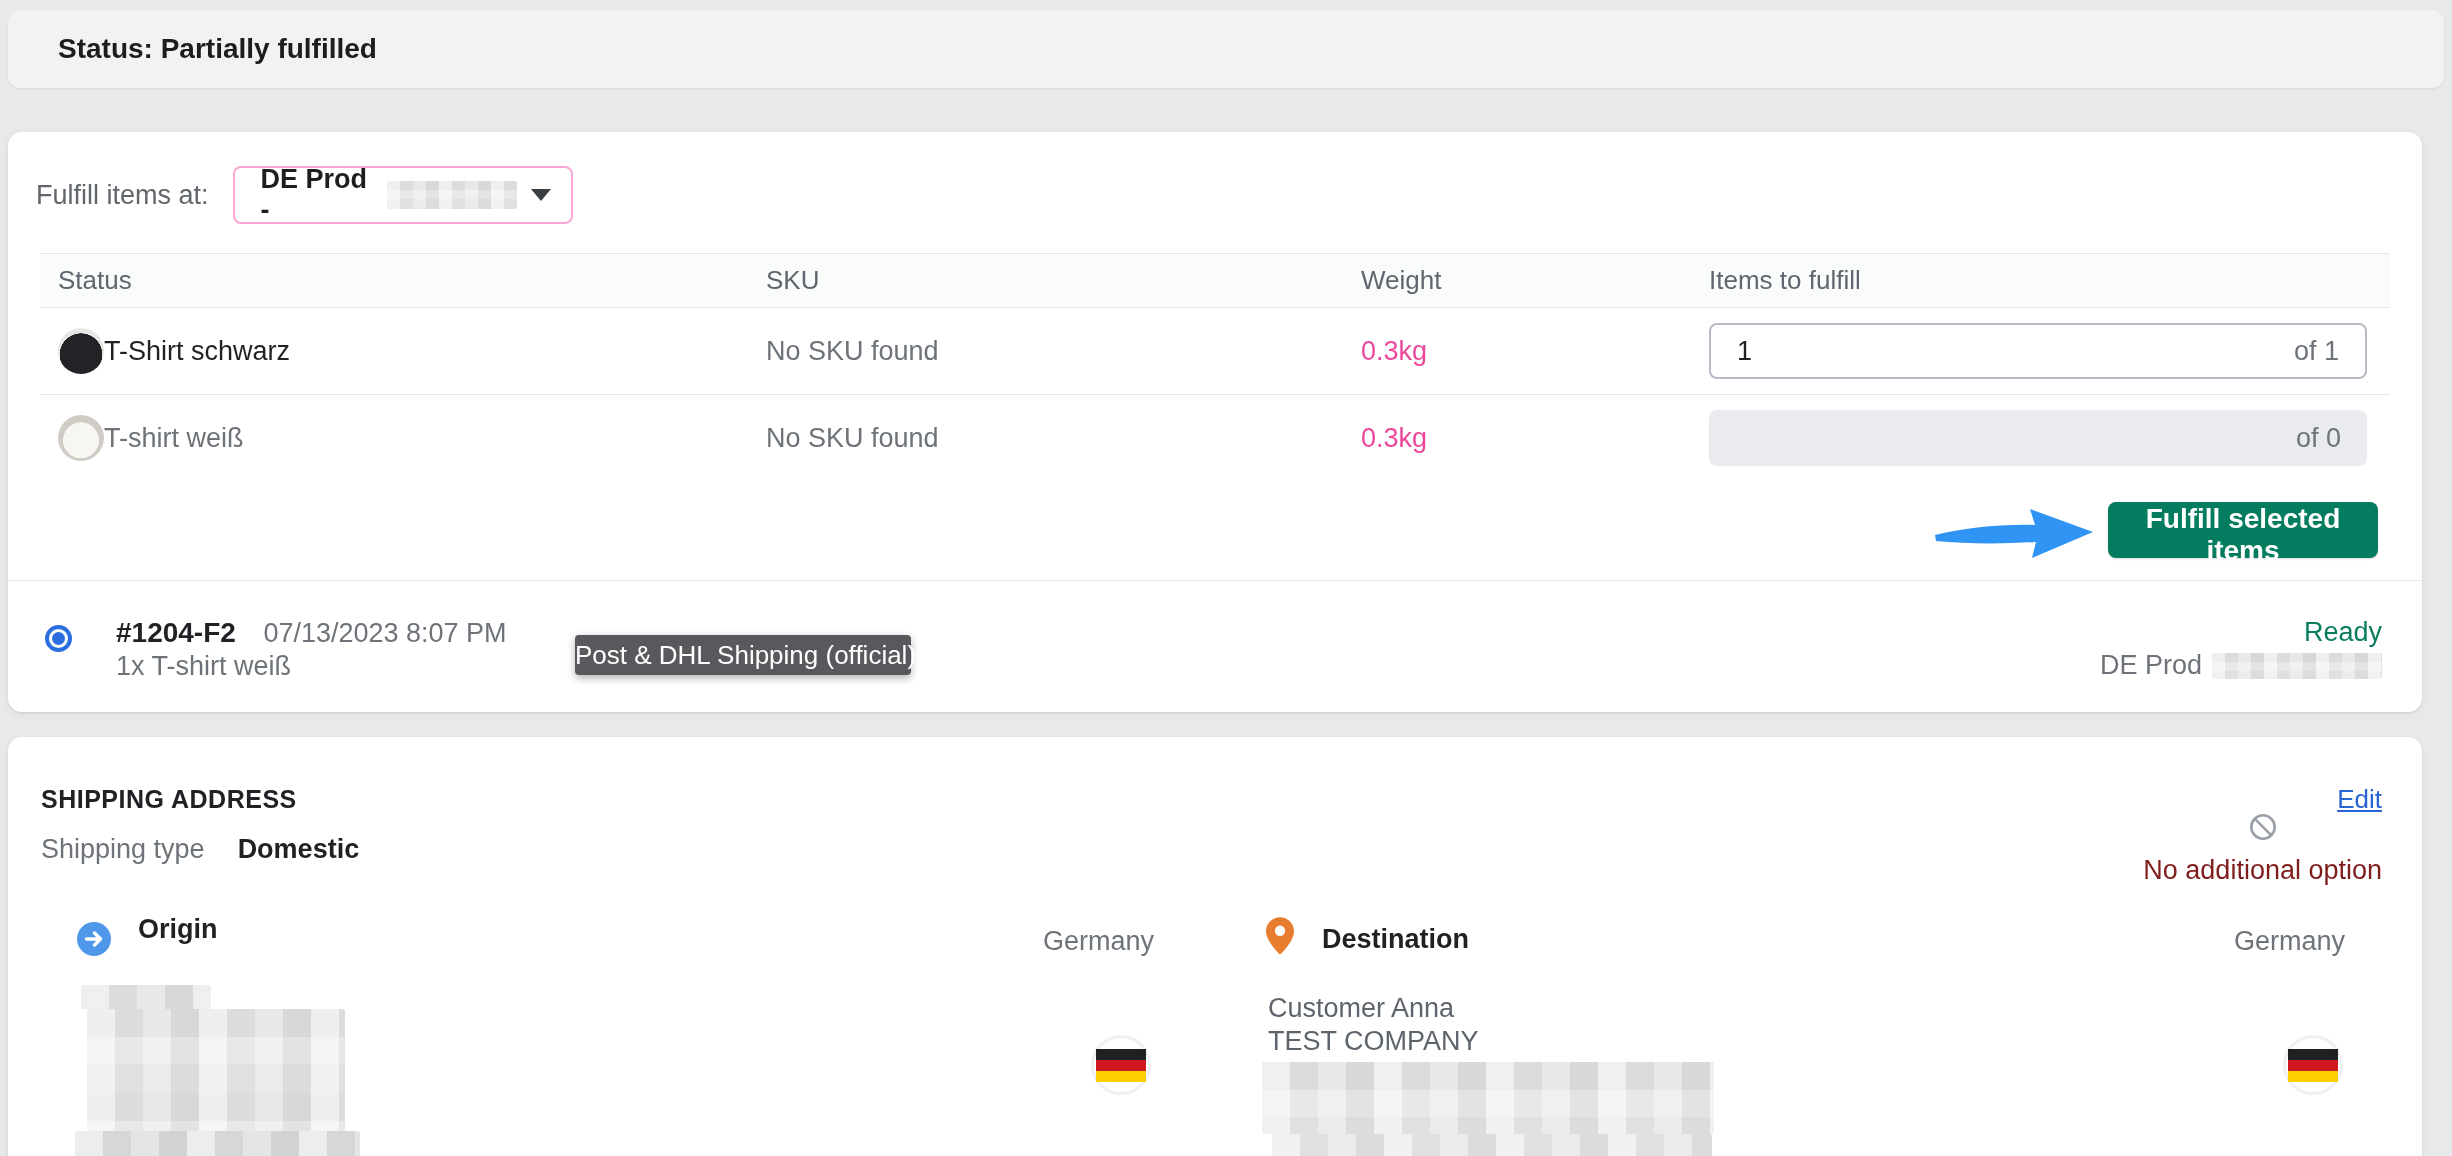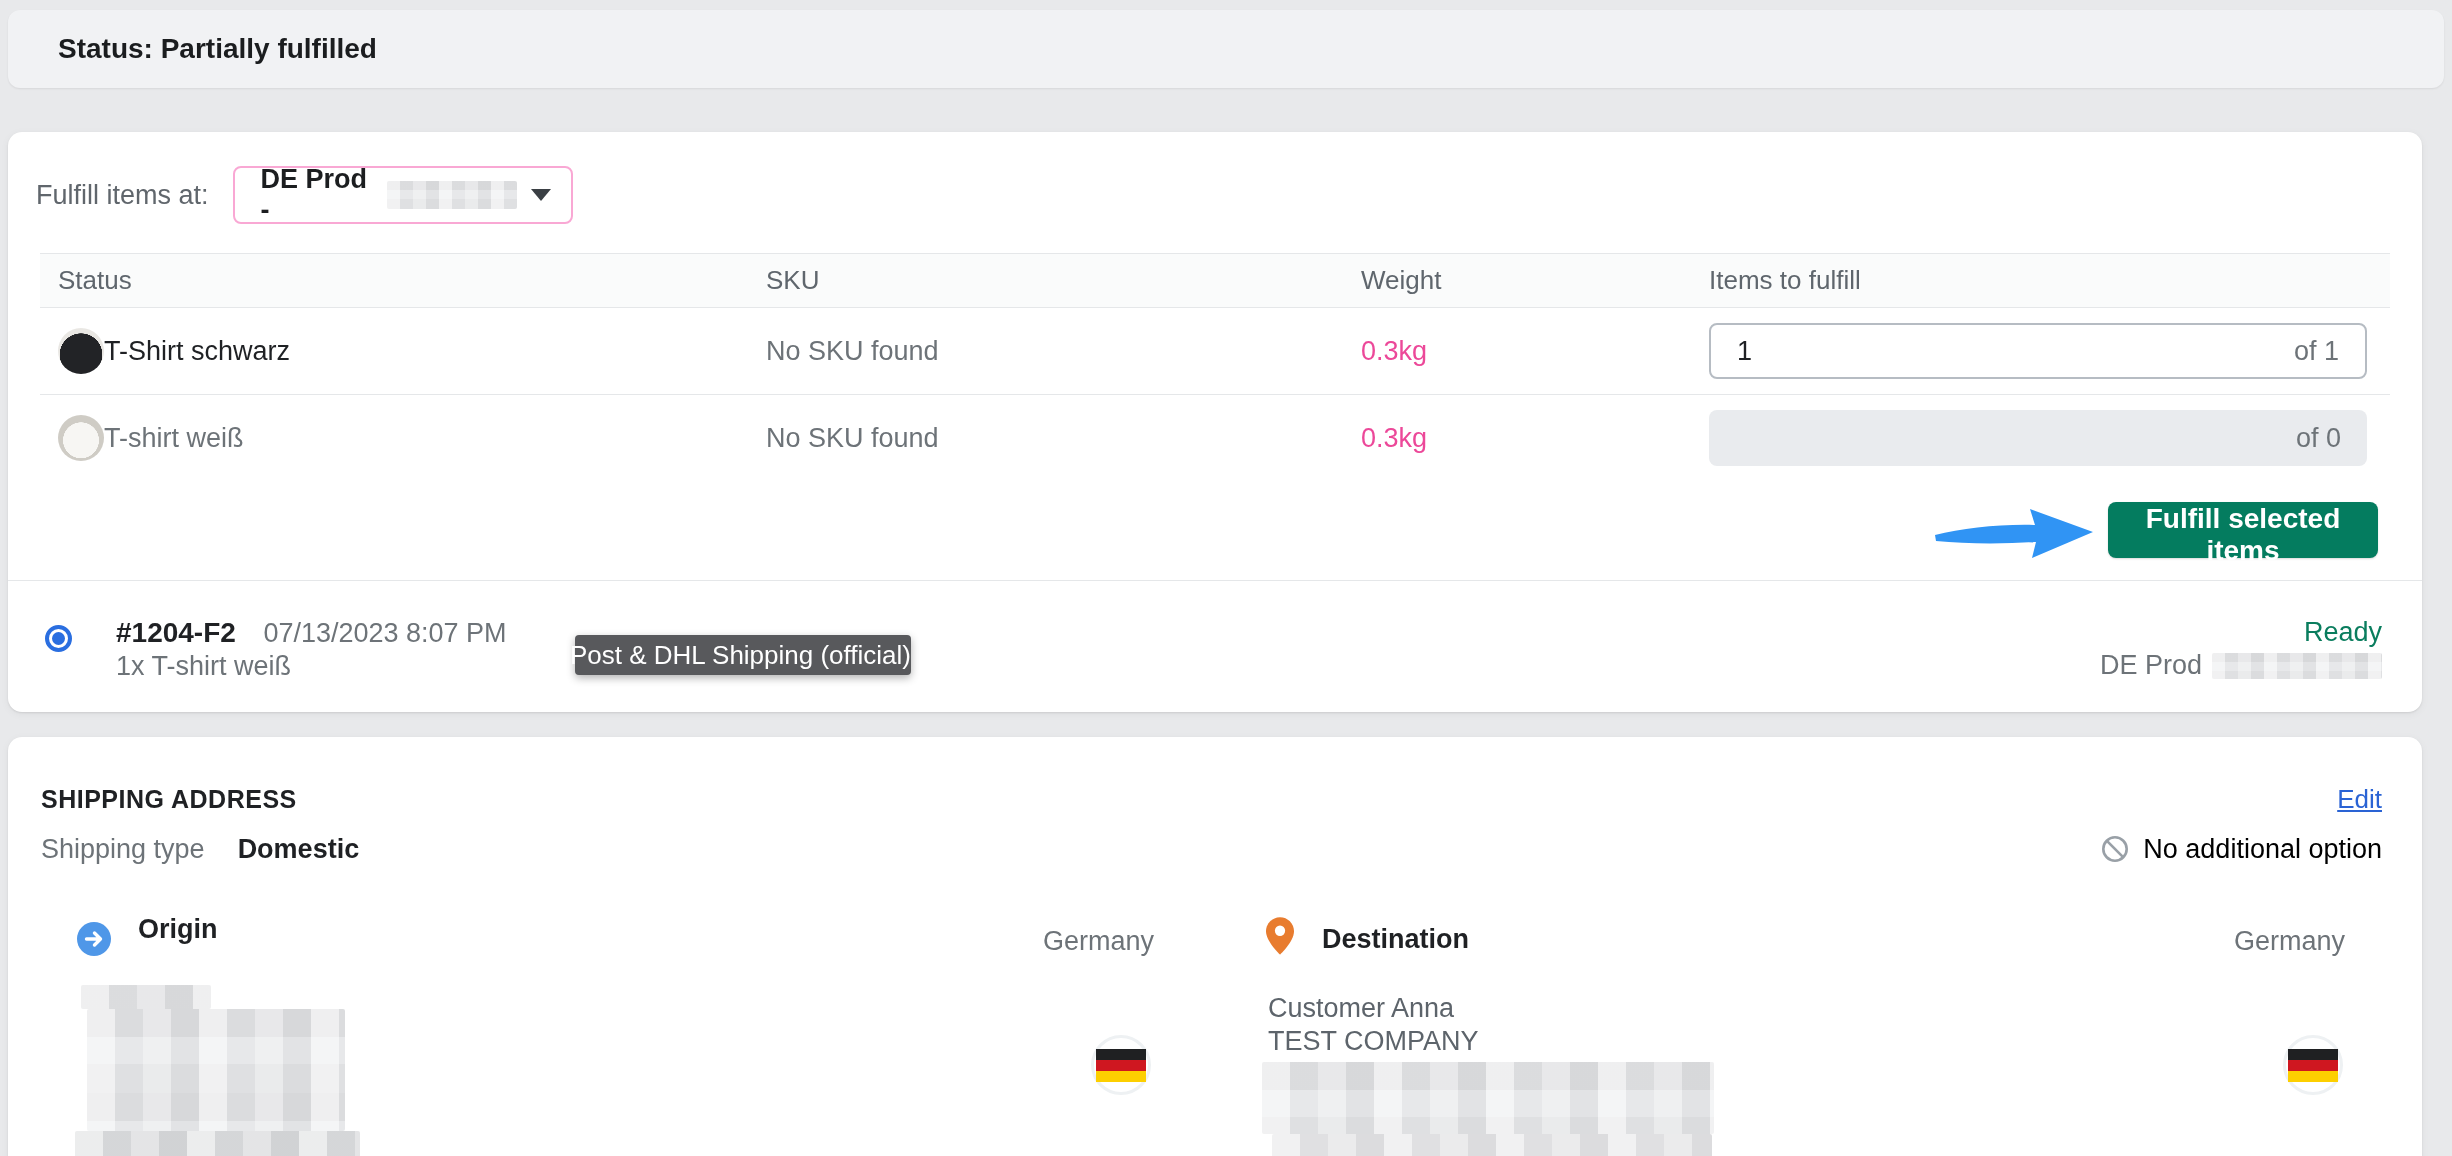--- a/index.html
+++ b/index.html
@@ -96,31 +96,31 @@
   .record-text{left:108px;top:484px;line-height:33px;font-size:27px;}
   .record-id{font-weight:bold;color:#1f2124;font-size:28px;}
   .record-ts{color:#6d7378;margin-left:20px;}
   .record-item{color:#6d7378;}
   .record-right{right:40px;top:484px;line-height:33px;font-size:27px;text-align:right;}
   .record-status{color:#0a7d5e;}
   .record-loc{color:#6d7378;display:flex;align-items:center;gap:10px;justify-content:flex-end;}
   .tooltip{
     left:567px;top:503px;width:336px;height:40px;
     background:#58595c;border-radius:4px;box-shadow:0 3px 8px rgba(0,0,0,.3);
-    color:#fff;font-size:26px;display:flex;align-items:center;justify-content:flex-end;white-space:nowrap;
+    color:#fff;font-size:26px;display:flex;align-items:center;justify-content:flex-start;white-space:nowrap;
   }
 
   
   .ship-title-row{left:33px;right:40px;top:40px;height:44px;display:flex;align-items:center;}
   .ship-title{font-size:25px;font-weight:bold;letter-spacing:.5px;color:#1f2124;}
   .edit-link{margin-left:auto;font-size:26px;color:#2a63d4;text-decoration:underline;cursor:pointer;}
   .ship-type-row{left:33px;right:40px;top:90px;height:44px;display:flex;align-items:center;font-size:27px;}
   .ship-type-label{color:#6d7378;}
   .ship-type-value{font-weight:bold;color:#1f2124;margin-left:33px;}
-  .no-opt{margin-left:auto;display:flex;align-items:center;gap:13px;color:#000000;}
+  .no-opt{margin-left:auto;display:flex;align-items:center;gap:13px;color:#7f1d1d;flex-direction:column;}
 
   .origin-icon{left:69px;top:185px;width:34px;height:34px;}
   .origin-label{left:130px;top:177px;font-size:27px;font-weight:bold;color:#1f2124;}
   .origin-country{right:1268px;top:189px;font-size:27px;color:#6d7378;}
   .dest-pin{left:1258px;top:180px;width:28px;height:38px;}
   .dest-label{left:1314px;top:187px;font-size:27px;font-weight:bold;color:#1f2124;}
   .dest-country{right:77px;top:189px;font-size:27px;color:#6d7378;}
 
   .origin-mosaic{left:67px;top:248px;width:290px;height:210px;}
   .om-a{position:absolute;left:6px;top:0;width:130px;height:24px;}

